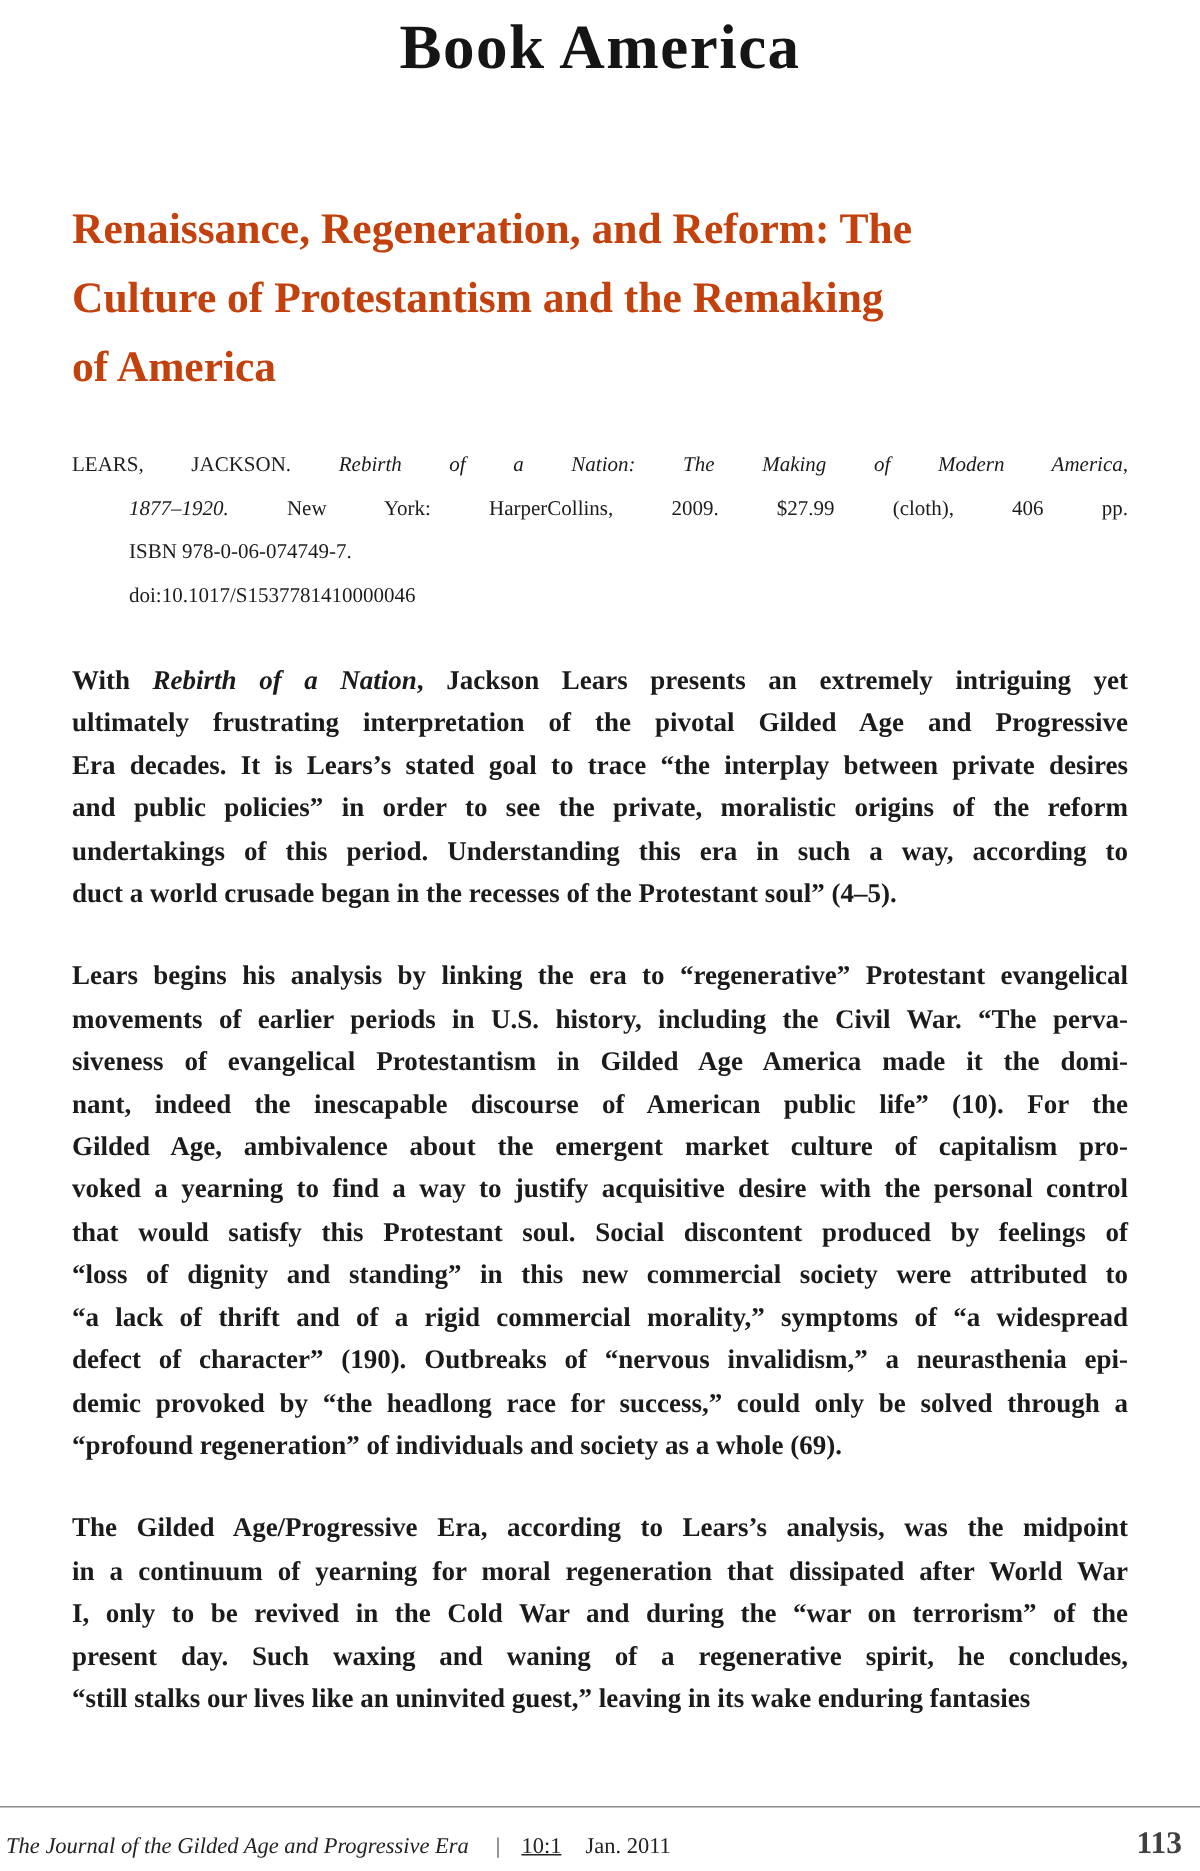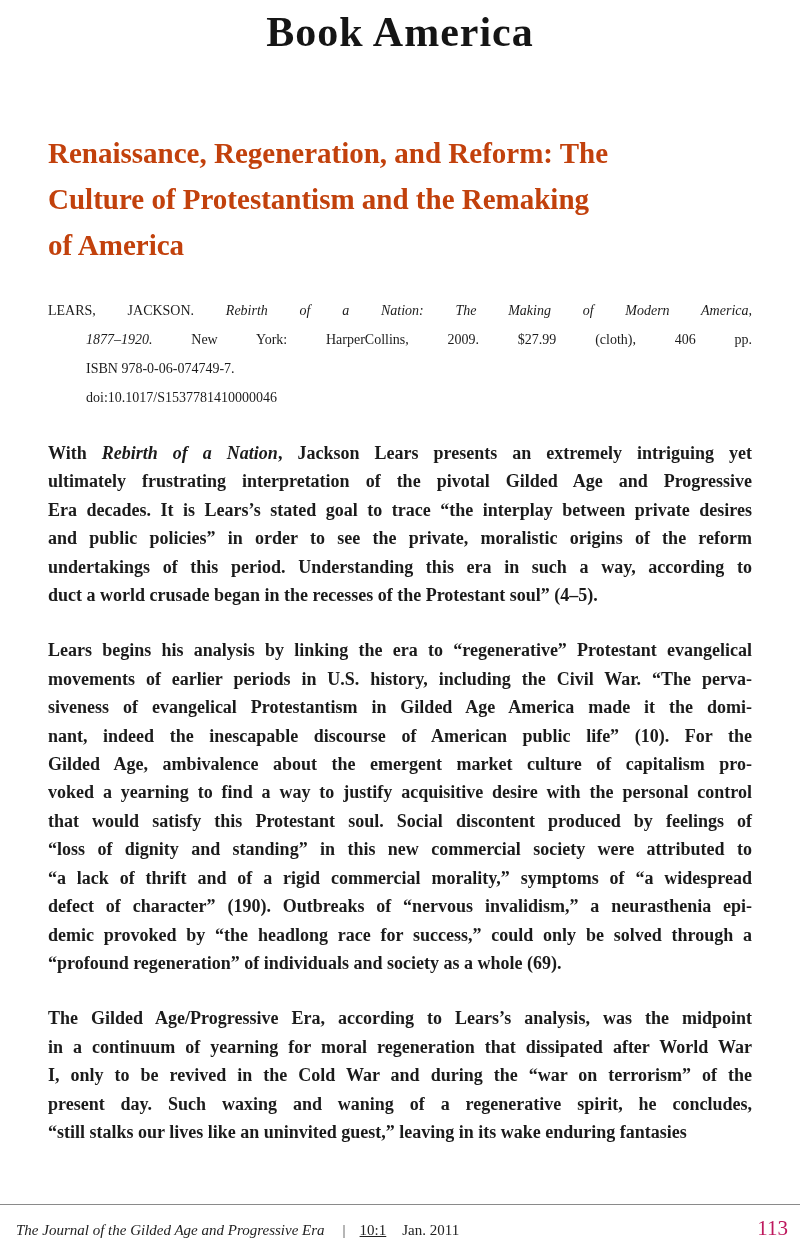--- a/index.html
+++ b/index.html
@@ -52,32 +52,32 @@
   em { font-style: italic; }
 
   .footer-rule {
     position: absolute;
     left: 0; right: 0;
     top: 1204px;
     border-top: 1px solid #8a8a8a;
   }
   .footer {
     position: absolute;
-    left: 16px; right: 12px;
+    left: 4px; right: 12px;
     top: 1216px;
     display: flex;
     align-items: baseline;
     font-size: 15px;
     color: #222;
   }
   .footer .journal { font-style: italic; }
   .footer .sep { margin: 0 14px 0 18px; color: #444; }
   .footer .issue { margin-right: 16px; text-decoration: underline; }
   .footer .spacer { flex: 1; }
-  .footer .pagenum { font-size: 21px; font-weight: normal; color: #be185d; }
+  .footer .pagenum { font-size: 21px; font-weight: bold; color: #404040; }
 </style>
 </head>
 <body>
 
 <div class="page">
 
   <h1 class="section-heading">Book America</h1>
 
   <div class="content">
 

